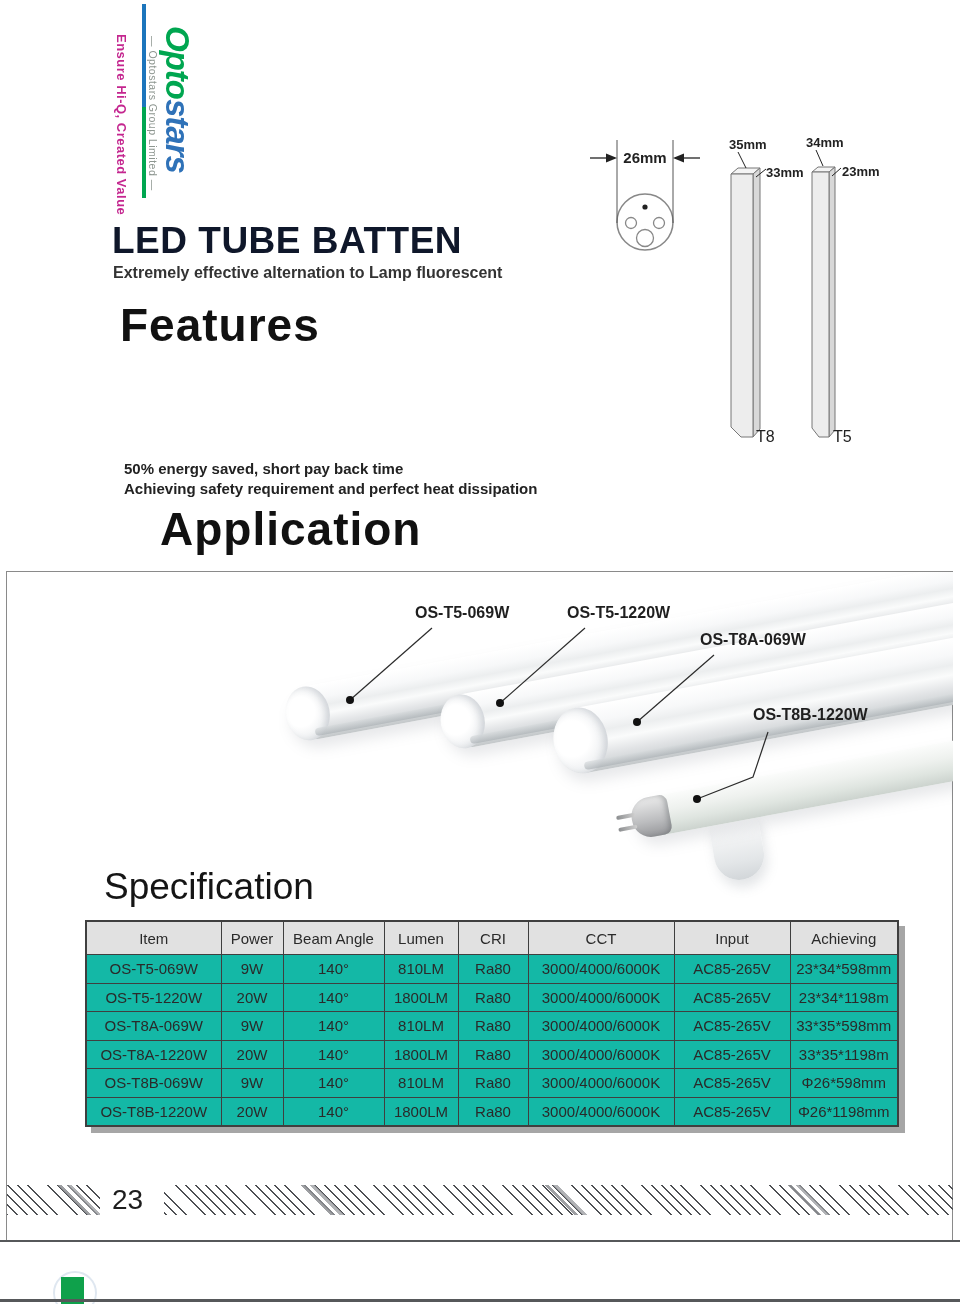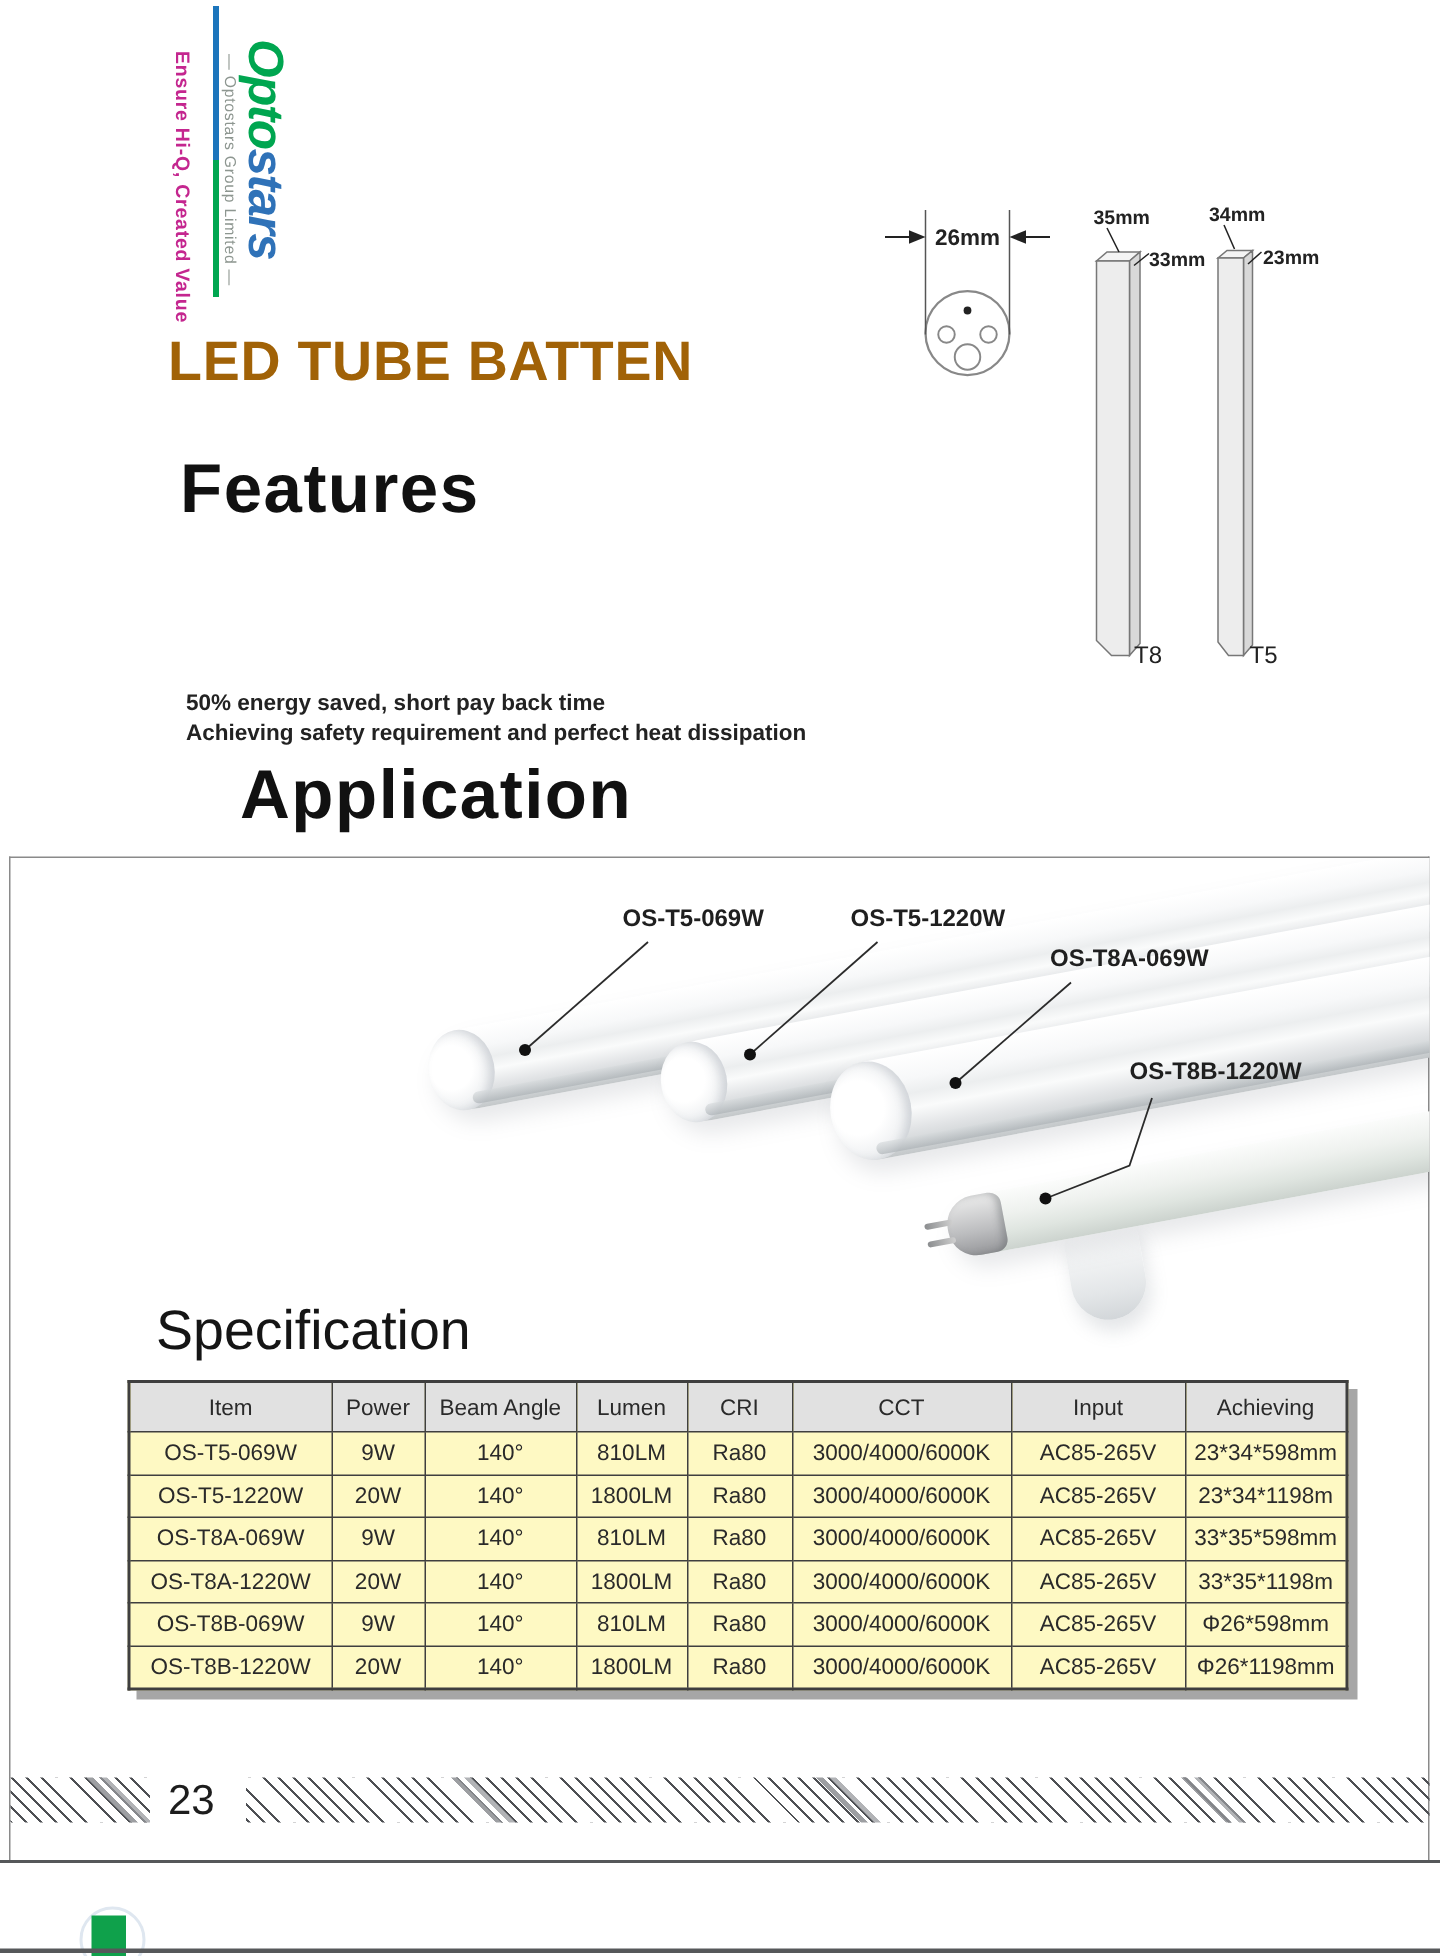--- a/index.html
+++ b/index.html
@@ -10,21 +10,21 @@
   
   .brand-line{left:142px;top:4px;width:4px;height:194px;
     background:linear-gradient(180deg,#1C75BC 0 53%,#00A650 53% 100%);}
   .vtext{writing-mode:vertical-rl;text-orientation:mixed;white-space:nowrap;}
   .brand-value{left:114px;top:34px;font-size:13px;font-weight:bold;color:#C4268F;letter-spacing:.5px;}
   .brand-group{left:147px;top:36px;font-size:10.5px;color:#8D9690;letter-spacing:.5px;}
   .brand-logo{left:158px;top:26px;font-size:33px;font-weight:bold;font-style:italic;letter-spacing:-1px;}
   .logo-green{color:#00A650;} .logo-blue{color:#2F72B8;}
 
   
-  .title{left:112px;top:220px;font-size:37px;font-weight:bold;color:#a16207;letter-spacing:.5px;}
+  .title{left:112px;top:220px;font-size:37px;font-weight:bold;color:#0f172a;letter-spacing:.5px;}
   .subtitle{left:113px;top:264px;font-size:16px;font-weight:bold;color:#333;}
 
   
   .h2{font-size:46px;font-weight:bold;color:#111;letter-spacing:1px;}
   .sec-lines{font-size:15px;font-weight:bold;color:#222;line-height:20px;}
   .features-h{left:120px;top:298px;} .features-t{left:124px;top:342px;}
   .benefits-h{left:120px;top:417px;} .benefits-t{left:124px;top:459px;}
   .application-h{left:120px;top:502px;margin-left:40px;} .application-t{left:124px;top:545px;}
 
   
@@ -65,21 +65,21 @@
 
   
   .diagram{left:580px;top:130px;width:330px;height:322px;}
   .dim-text{font-size:13px;font-weight:bold;fill:#222;}
   .big-dim{font-size:15px;font-weight:bold;fill:#222;}
   .bar-name{font-size:16px;fill:#222;}
 
   
   .spec-h{left:104px;top:866px;font-size:37px;font-weight:400;color:#151515;}
   table.spec{left:85px;top:920px;border-collapse:collapse;table-layout:fixed;width:812px;
-    box-shadow:6px 6px 0 #a6a6a6;background:#fef9c3;}
+    box-shadow:6px 6px 0 #a6a6a6;background:#14b8a6;}
   table.spec th,table.spec td{border:1.5px solid #3f3f3f;text-align:center;font-size:15px;
     color:#2a2a2a;padding:0;overflow:hidden;white-space:nowrap;}
   table.spec th{height:32px;background:#e1e1e1;font-weight:400;}
   table.spec td{height:27.5px;font-weight:400;}
   table.spec{border:2px solid #3f3f3f;}
 
   
   .hatch{left:7px;top:1185px;width:946px;height:30px;
     background-image:
       repeating-linear-gradient(45deg,transparent 0 38px,#fff 38px 45px,transparent 45px 83px,#fff 83px 88px,transparent 88px 131px,#fff 131px 140px),
@@ -94,20 +94,21 @@
 <body>
 
 <div class="page">
 
   <div class="abs brand-line"></div>
   <div class="abs vtext brand-value">Ensure Hi-Q, Created Value</div>
   <div class="abs vtext brand-group">— Optostars Group Limited —</div>
   <div class="abs vtext brand-logo"><span class="logo-green">Opto</span><span class="logo-blue">stars</span></div>
 
   <div class="abs title">LED TUBE BATTEN</div>
+  <div class="abs subtitle">Extremely effective alternation to Lamp fluorescent</div>
 
   <div class="abs h2 features-h">Features</div>
 
   <div class="abs sec-lines benefits-t">
     <div>50% energy saved, short pay back time</div>
     <div>Achieving safety requirement and perfect heat dissipation</div>
   </div>
 
   <div class="abs h2 application-h">Application</div>
 

